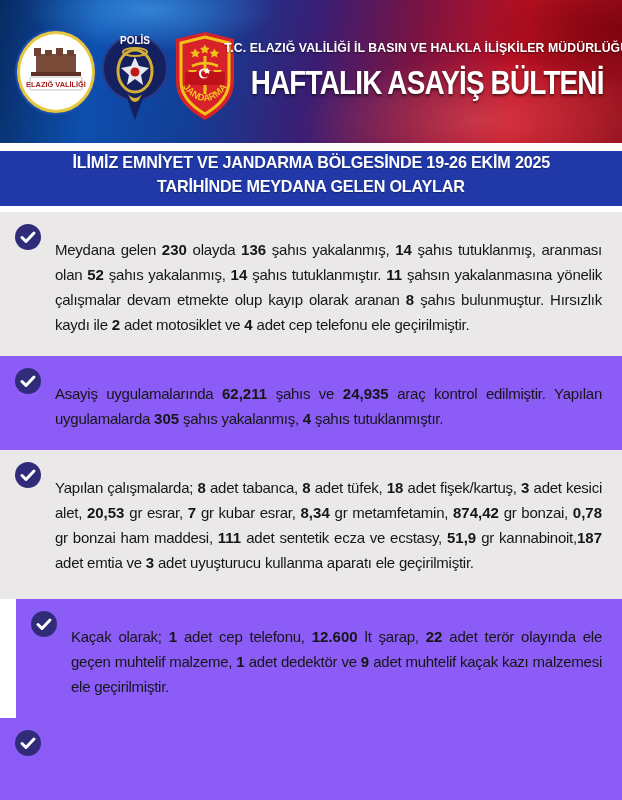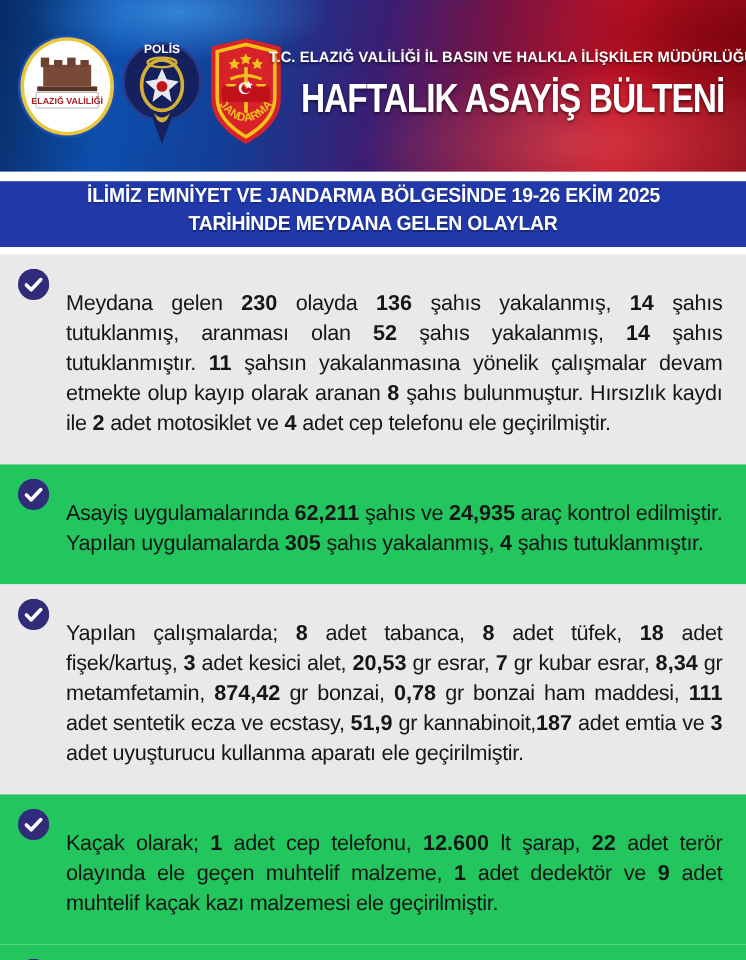--- a/index.html
+++ b/index.html
@@ -39,28 +39,28 @@
   
   .banner{
     flex:0 0 55px;background:#2038a8;color:#fff;
     display:flex;flex-direction:column;align-items:center;
     text-align:center;
   }
   .banner-line{font-size:17px;font-weight:700;letter-spacing:-.2px;line-height:24px;
     white-space:nowrap;transform:scaleX(.95);text-shadow:0 1px 1px rgba(0,0,0,.35);}
   
   .bullets{flex:1 1 auto;display:flex;flex-direction:column;}
-  .section{display:flex;align-items:flex-start;padding:10px 0 4px 0;background:#22c55e;}
+  .section{display:flex;align-items:flex-start;padding:10px 0 4px 0;background:#8b5cf6;}
   .section.shade{background:#eae8e8;}
   .sec-1{flex:108 1 0;} .sec-2{flex:75 1 0;} .sec-3{flex:130 1 0;justify-content:space-between;}
-  .sec-4{flex:87 1 0;}  .sec-5{flex:38 1 0;} .sec-6{flex:65 1 0;}
+  .sec-4{flex:87 1 0;margin-left:16px;}  .sec-5{flex:38 1 0;} .sec-6{flex:65 1 0;}
   .check-col{flex:0 0 55px;display:flex;justify-content:center;padding-top:2px;}
   .check-icon{width:26px;height:26px;display:block;}
   .sec-text{
-    flex:1 1 auto;padding-right:20px;font-size:18px;line-height:25px;
+    flex:1 1 auto;padding-right:20px;font-size:15px;line-height:25px;
     color:#161616;text-align:justify;letter-spacing:-.25px;font-weight:500;
   }
   .sec-text .b{font-weight:800;letter-spacing:0;}
 </style>
 </head>
 <body>
 
 <div class="poster">
 
   <header class="header">

